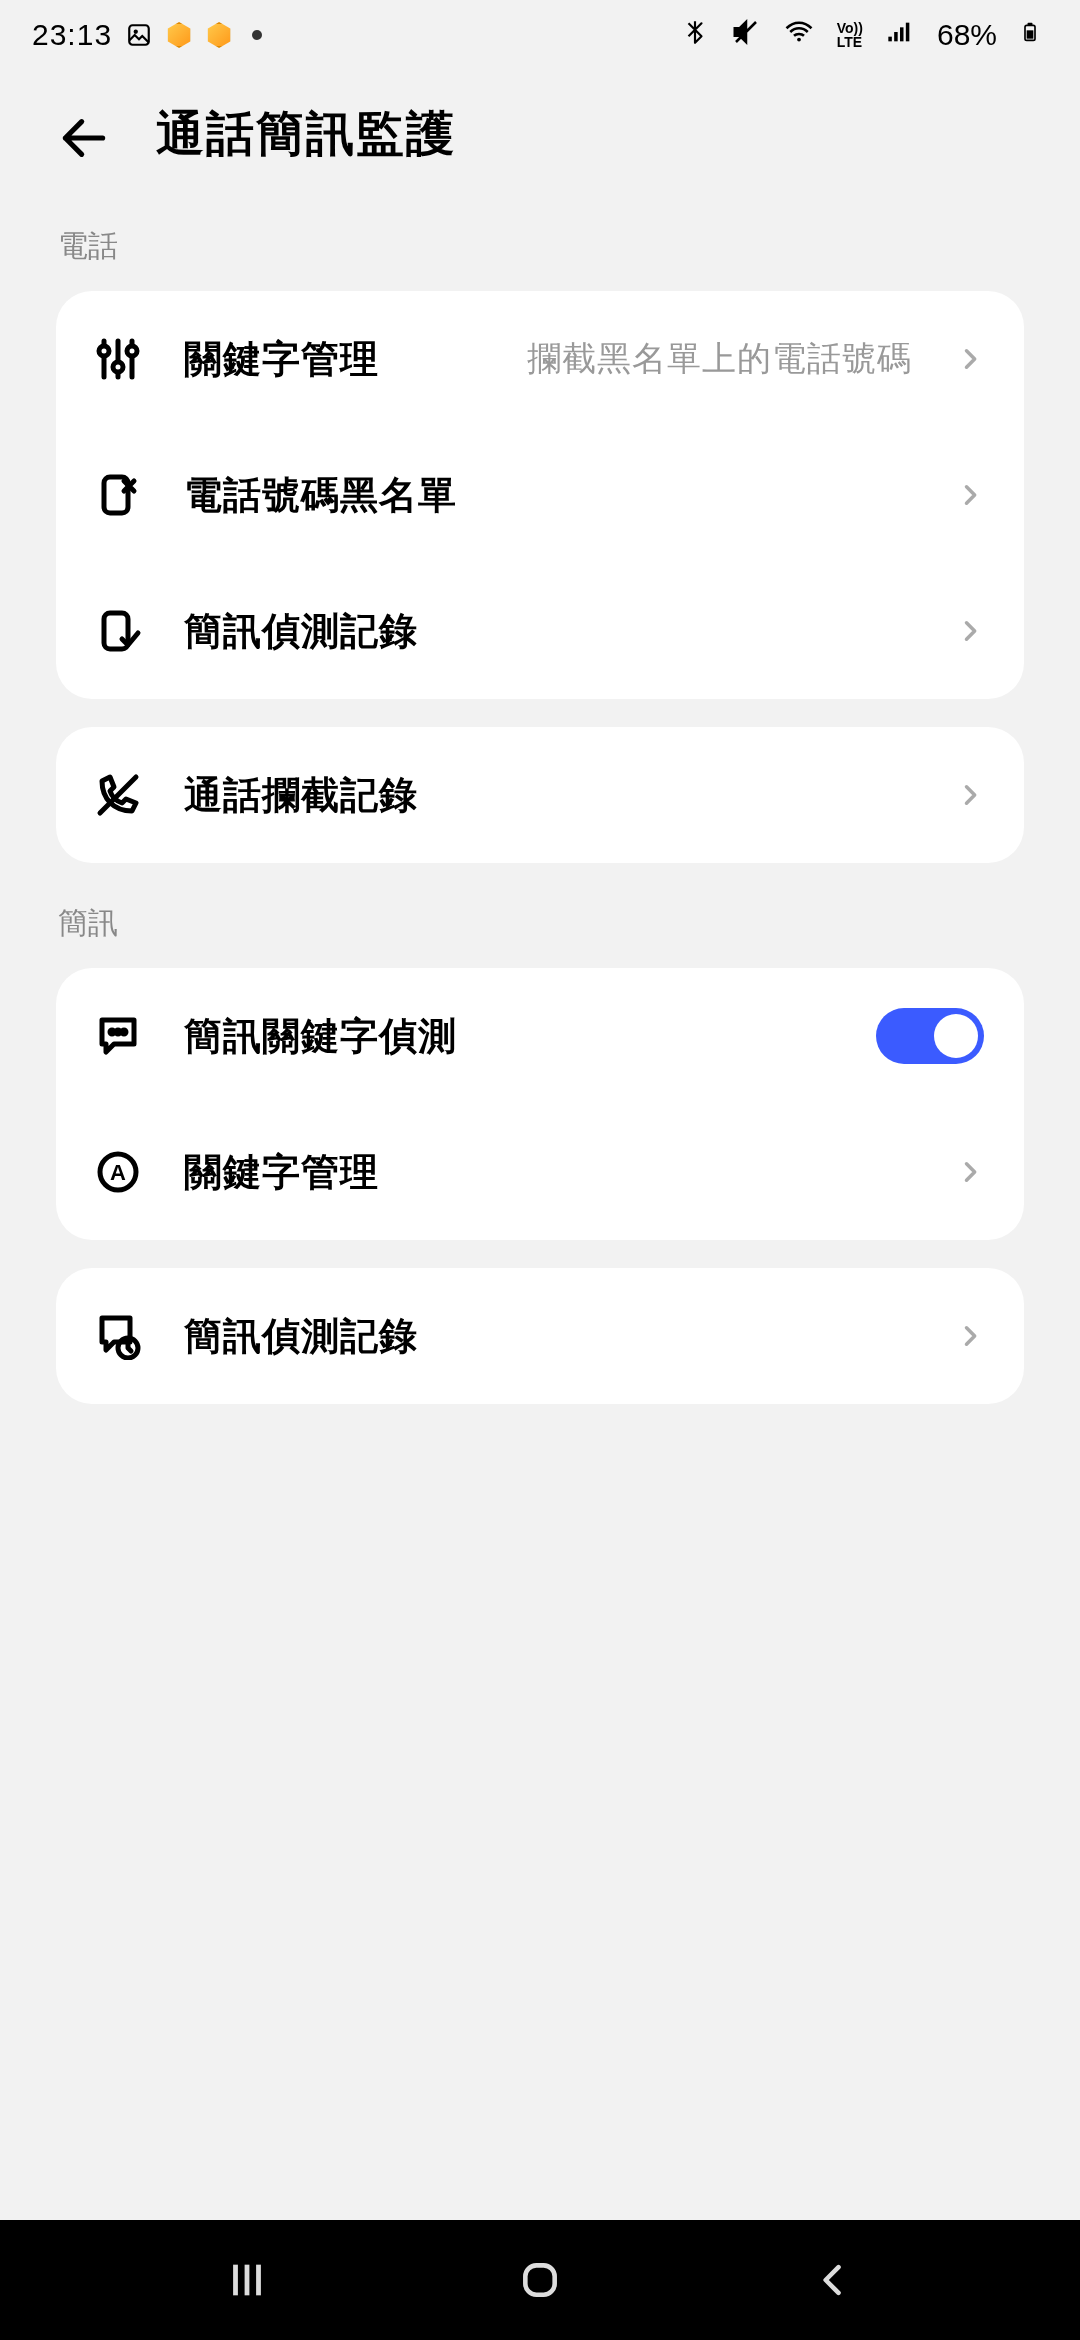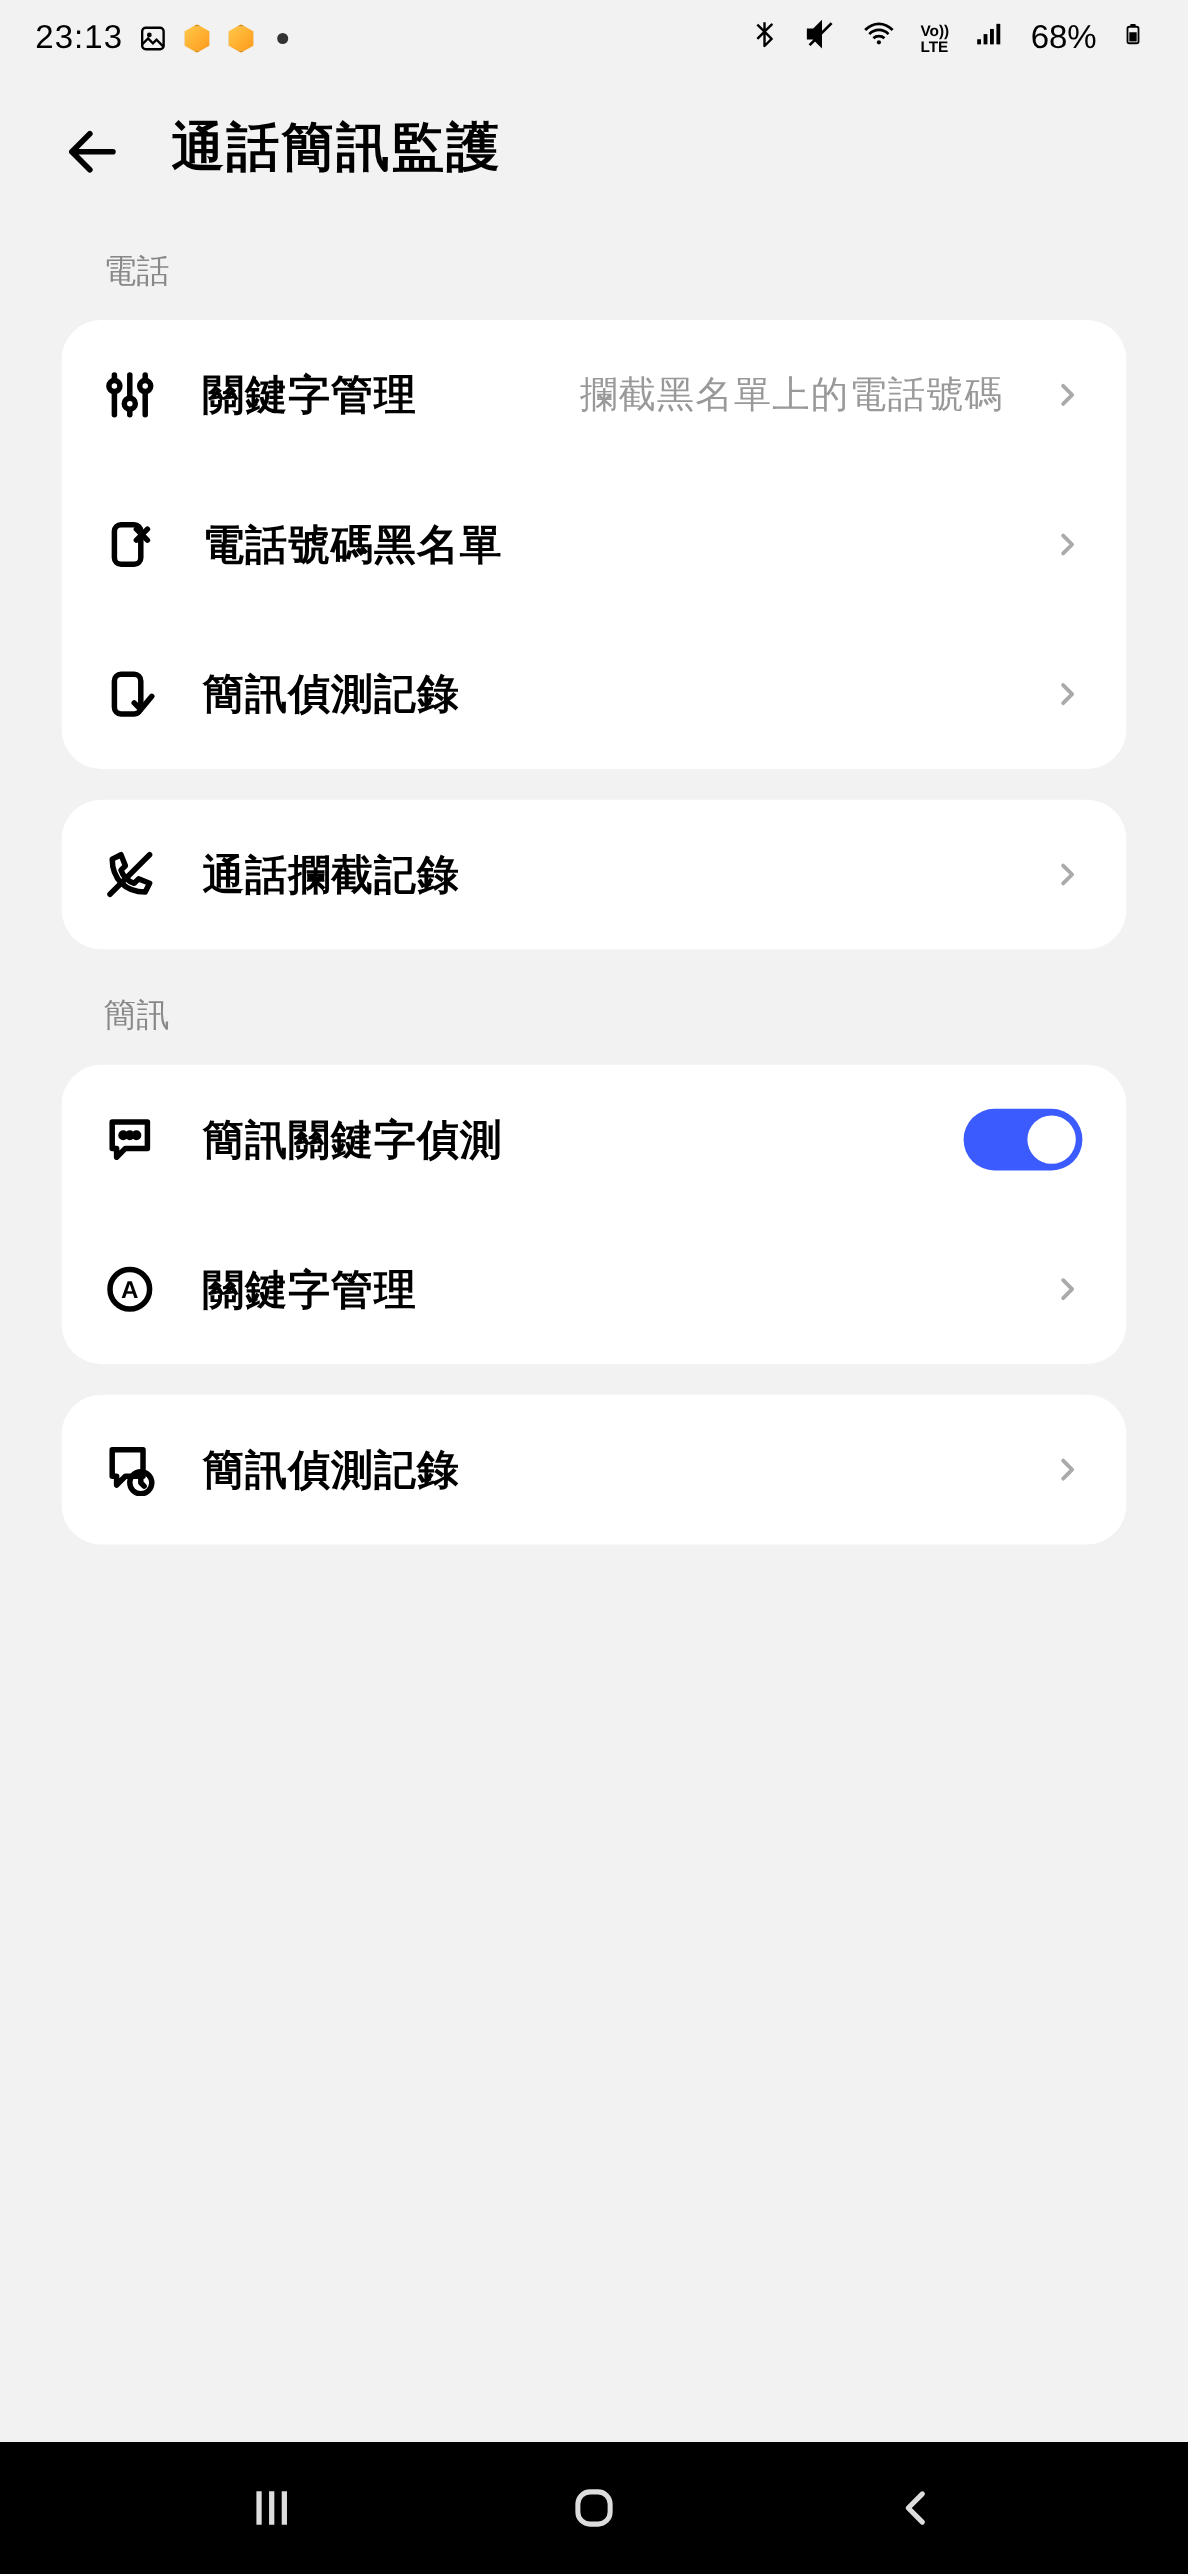--- a/index.html
+++ b/index.html
@@ -45,21 +45,21 @@
     .back-arrow { width: 56px; height: 56px; }
     .page-title {
       font-size: 48px;
       font-weight: 700;
       color: #000;
       letter-spacing: 2px;
     }
     .section-label {
       font-size: 30px;
       color: #888;
-      padding: 12px 0 24px 94px;
+      padding: 12px 0 24px 58px;
     }
     .card {
       background: #fff;
       border-radius: 36px;
       margin: 0 56px 28px 56px;
     }
     .row {
       display: flex;
       align-items: center;
       padding: 40px 40px 40px 34px;

